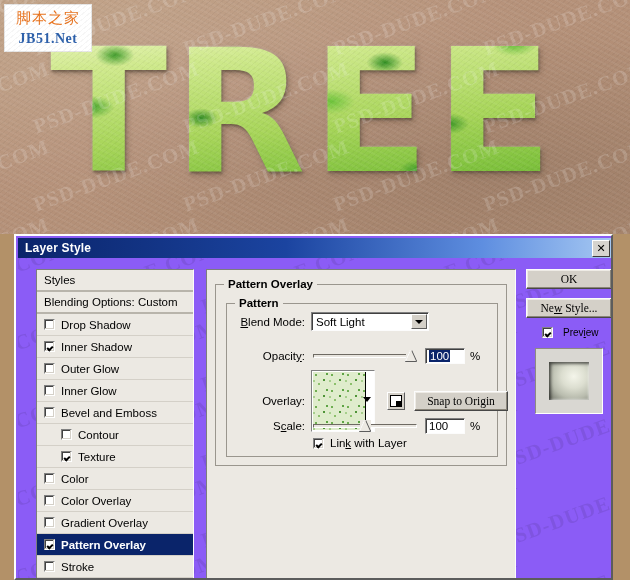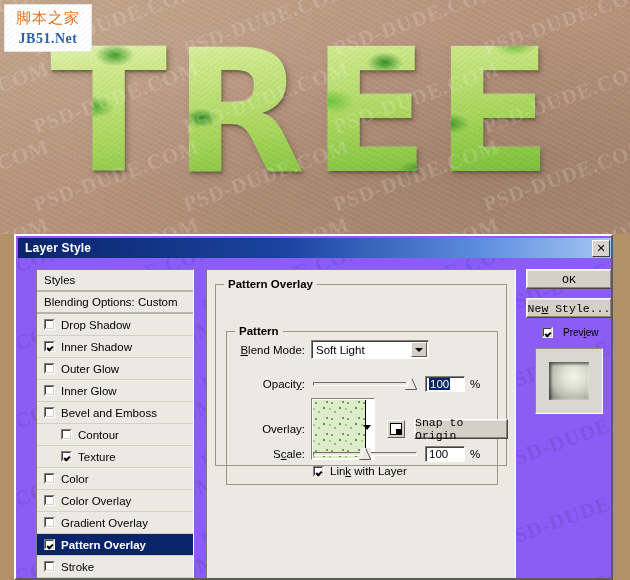--- a/index.html
+++ b/index.html
@@ -152,21 +152,21 @@
   }
   .group{
     position:absolute;border:1px solid #9a968e;border-top-color:#9a968e;
     box-sizing:border-box;
   }
   .group > .legend{
     position:absolute;top:-7px;left:8px;background:#ece9e3;padding:0 4px;
     font-weight:bold;font-size:11.5px;
   }
   #grp-overlay{left:8px;top:14px;width:292px;height:182px;}
-  #grp-pattern{left:10px;top:18px;width:272px;height:154px;margin-top:28px;}
+  #grp-pattern{left:10px;top:18px;width:272px;height:154px;}
 
   .row{position:absolute;display:flex;align-items:center;}
   .lbl{font-size:11.5px;text-align:right;font-family:"Liberation Sans",sans-serif;}
   .ul{text-decoration:underline;}
 
   .combo{
     width:118px;height:19px;background:#fff;
     border-left:1px solid #808080;border-top:1px solid #808080;
     border-right:1px solid #fcfcfc;border-bottom:1px solid #fcfcfc;
     box-shadow:inset 1px 1px 0 #404040;
@@ -243,21 +243,21 @@
   .mini-glyph:after{
     content:"";position:absolute;right:0;bottom:0;width:5px;height:5px;background:#000;
   }
   .btn{
     background:#d4d0c8;
     border-left:1px solid #fcfcfc;border-top:1px solid #fcfcfc;
     border-right:1px solid #474747;border-bottom:1px solid #474747;
     box-shadow:inset -1px -1px 0 #8a8579, inset 1px 1px 0 #eeebe5;
     display:flex;align-items:center;justify-content:center;
     font-size:11.5px;box-sizing:border-box;cursor:default;
-    font-family:Liberation Mono, monospace;
+    font-family:Liberation Serif, serif;
   }
   #snap-btn{width:94px;height:20px;}
 
   
   #right-panel{position:absolute;left:508px;top:11px;width:86px;height:310px;}
   #right-panel .btn{width:86px;height:20px;margin-bottom:9px;}
   #preview-row{display:flex;align-items:center;margin-top:2px;padding-left:16px;}
   #preview-row .lbl2{font-size:10px;margin-left:4px;}
   #thumb-frame{
     margin-top:10px;margin-left:9px;width:68px;height:66px;background:#d9d7d2;

